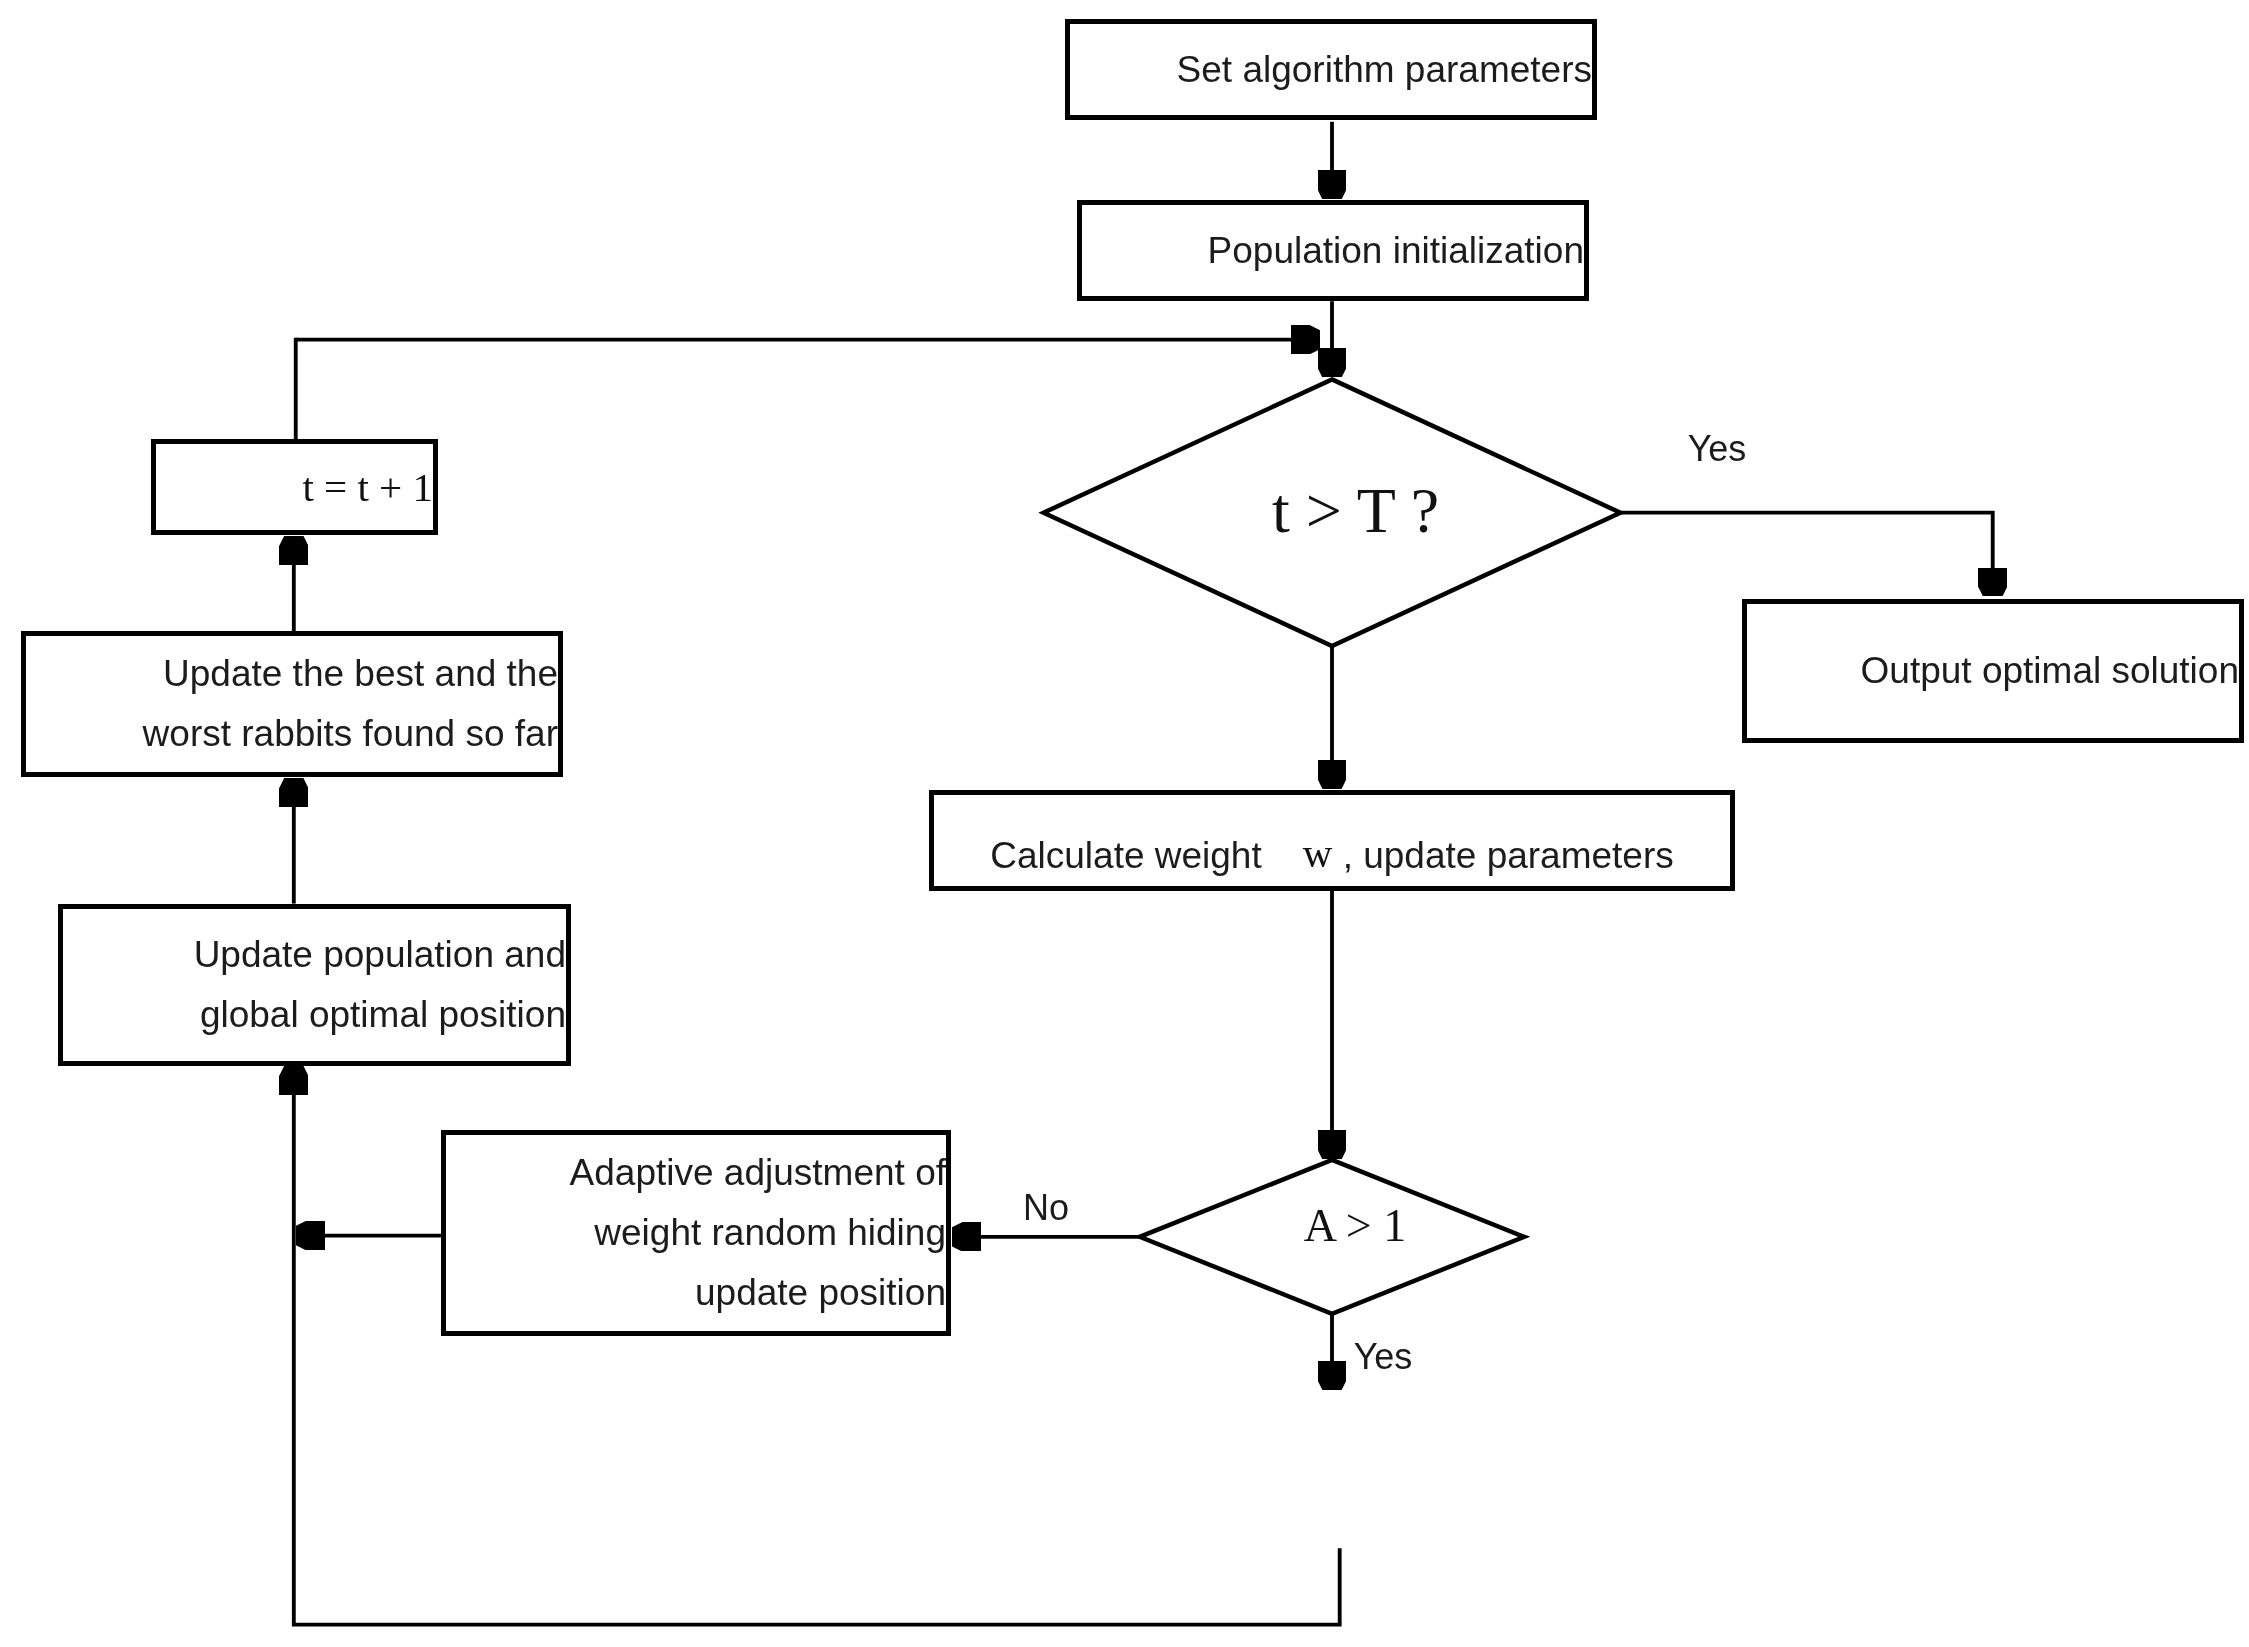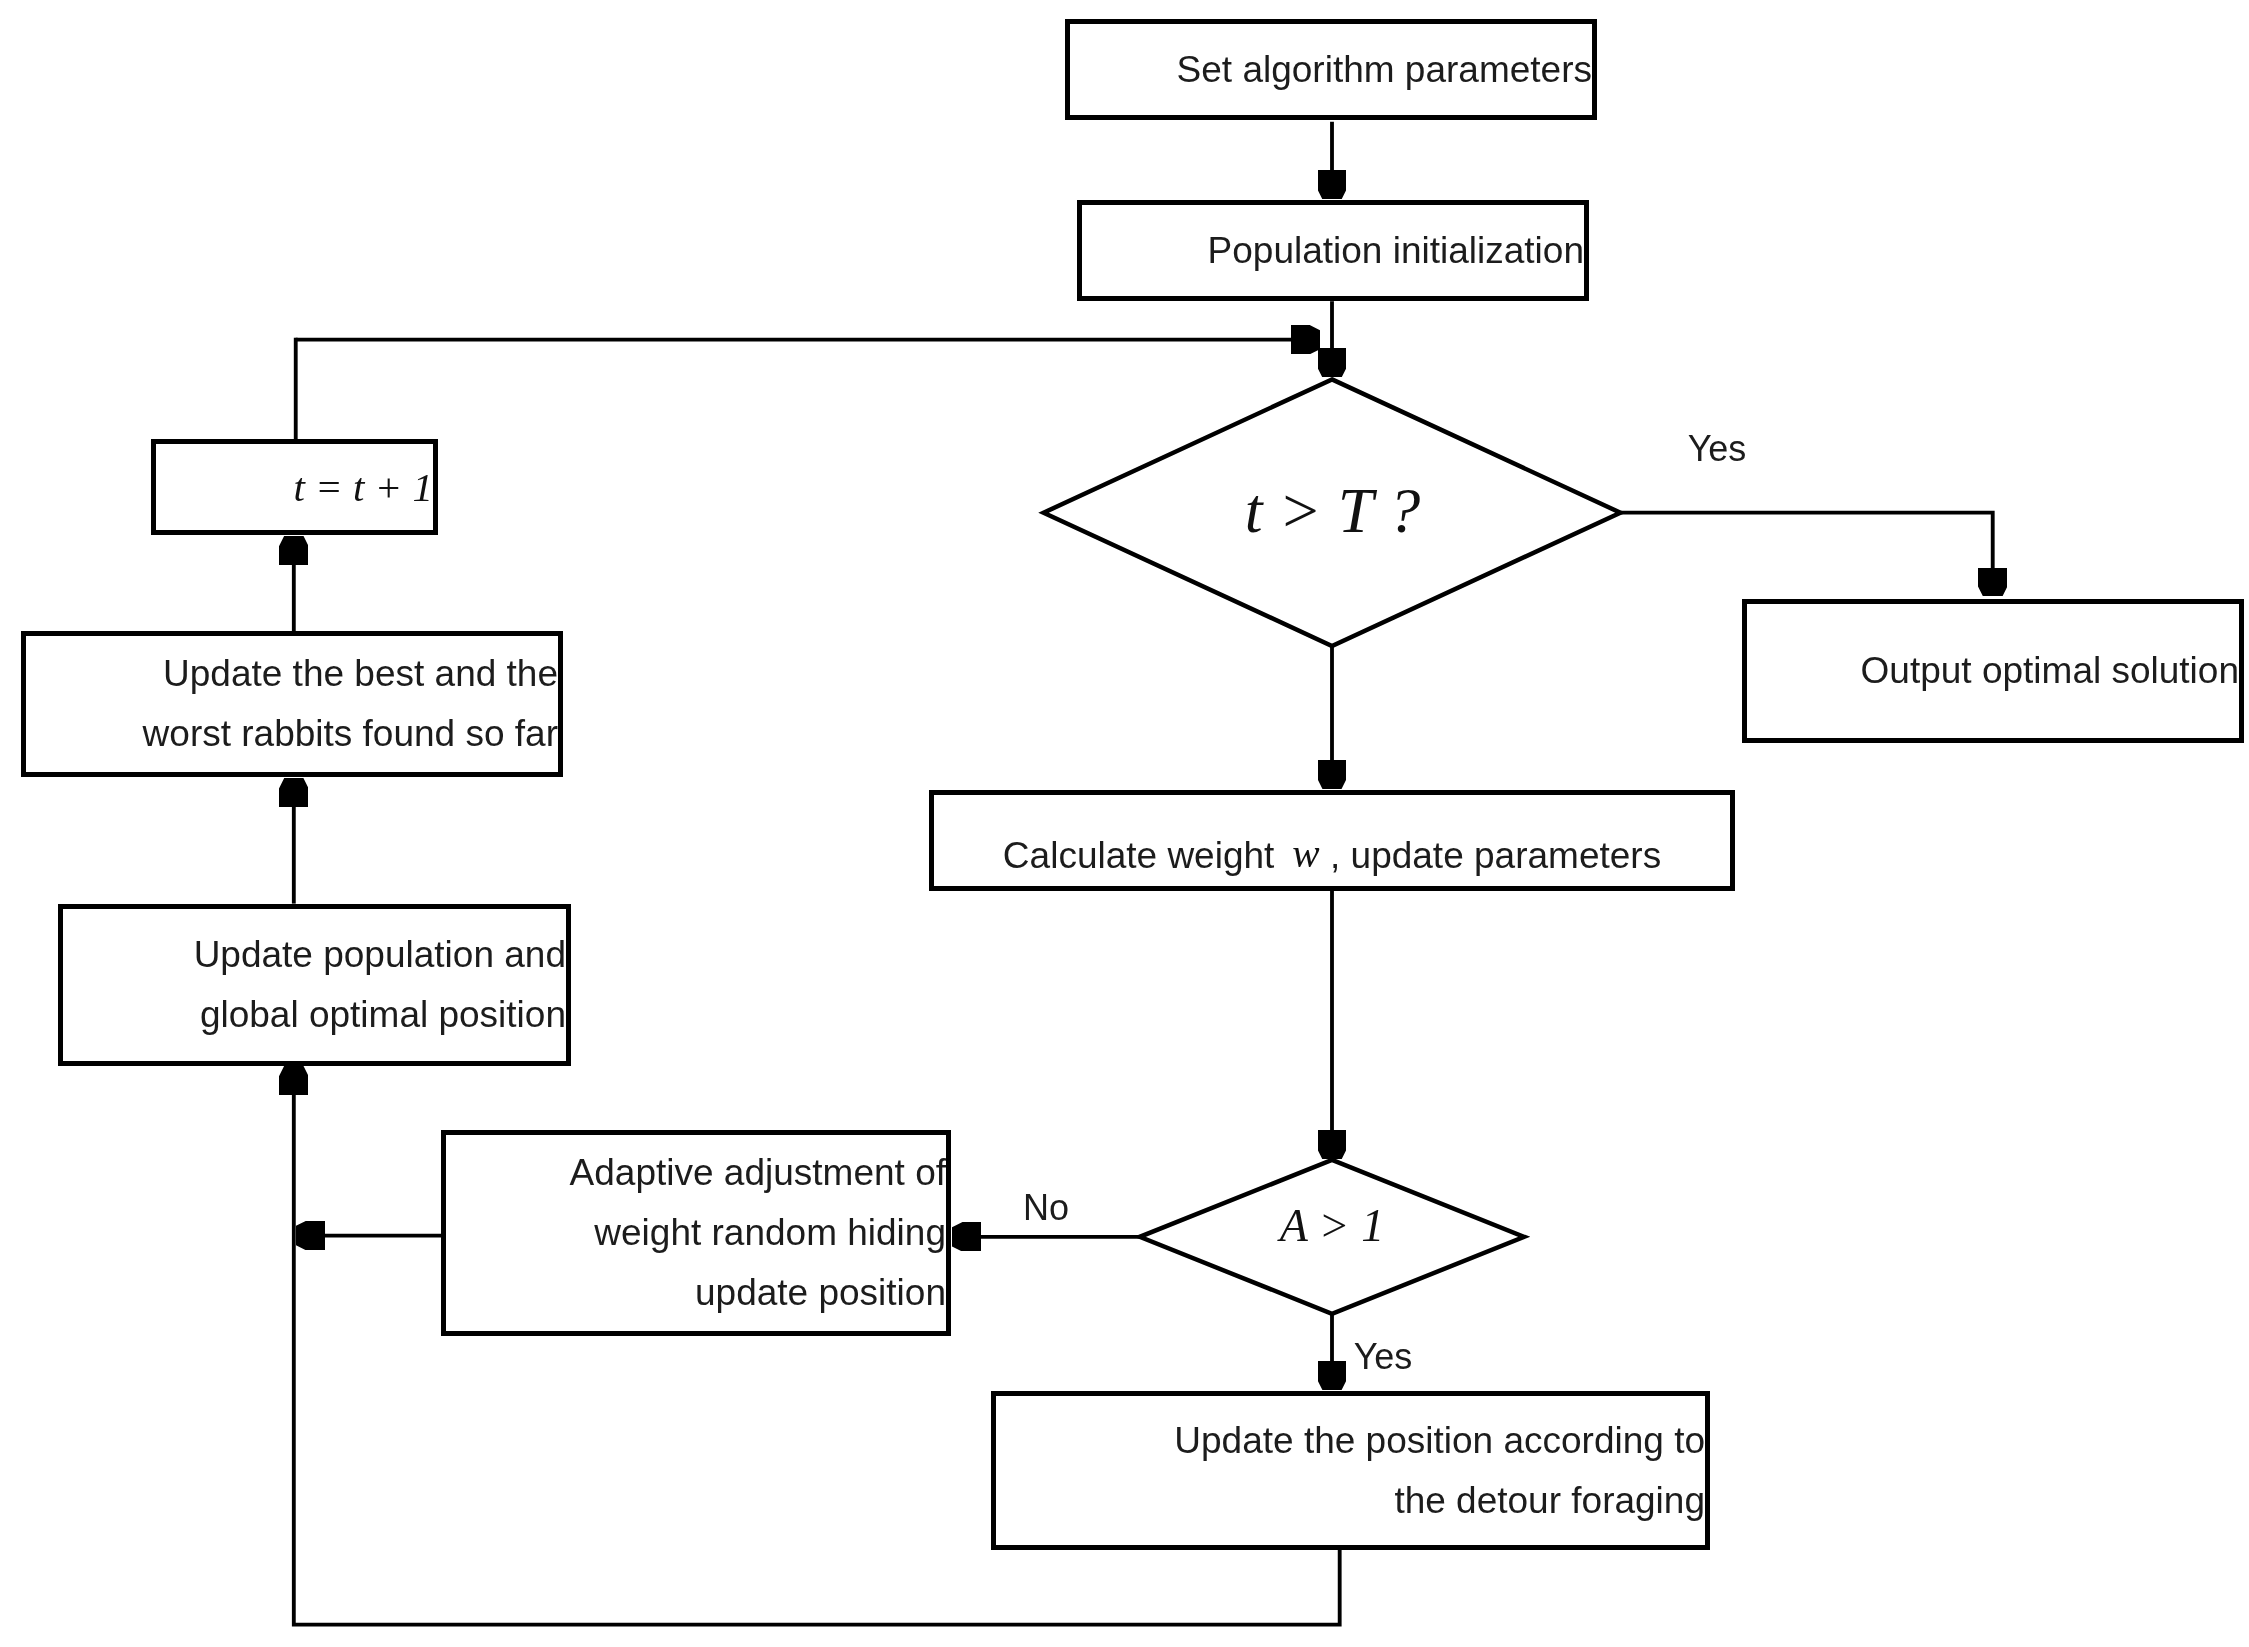--- a/index.html
+++ b/index.html
@@ -55,22 +55,22 @@
     z-index: 3;
     color: #1c1c1c;
     font-size: 36px;
     display: flex;
     align-items: center;
     justify-content: center;
     white-space: nowrap;
   }
   .math {
     font-family: "Liberation Serif", "DejaVu Serif", serif;
-    font-style: italic;
     color: #111111;
+    padding-left: 23px;
   }
   .diamond-label {
     position: absolute;
     z-index: 3;
     display: flex;
     align-items: center;
     justify-content: center;
     text-align: center;
     white-space: nowrap;
   }
@@ -146,24 +146,20 @@
   <div class="box" id="box-output">
     <span class="line">Output optimal solution</span>
   </div>
 
   <div class="box" id="box-calc-weight">
     <span class="line pre">Calculate weight</span>
     <span class="line math w">w</span>
     <span class="line">, update parameters</span>
   </div>
 
-  <div class="box" id="box-update-detour">
-    <span class="line">Update the position according to</span>
-    <span class="line">the detour foraging</span>
-  </div>
 
   <div class="box" id="box-adaptive">
     <span class="line">Adaptive adjustment of</span>
     <span class="line">weight random hiding</span>
     <span class="line">update position</span>
   </div>
 
   <div class="box" id="box-update-pop">
     <span class="line">Update population and</span>
     <span class="line">global optimal position</span>

